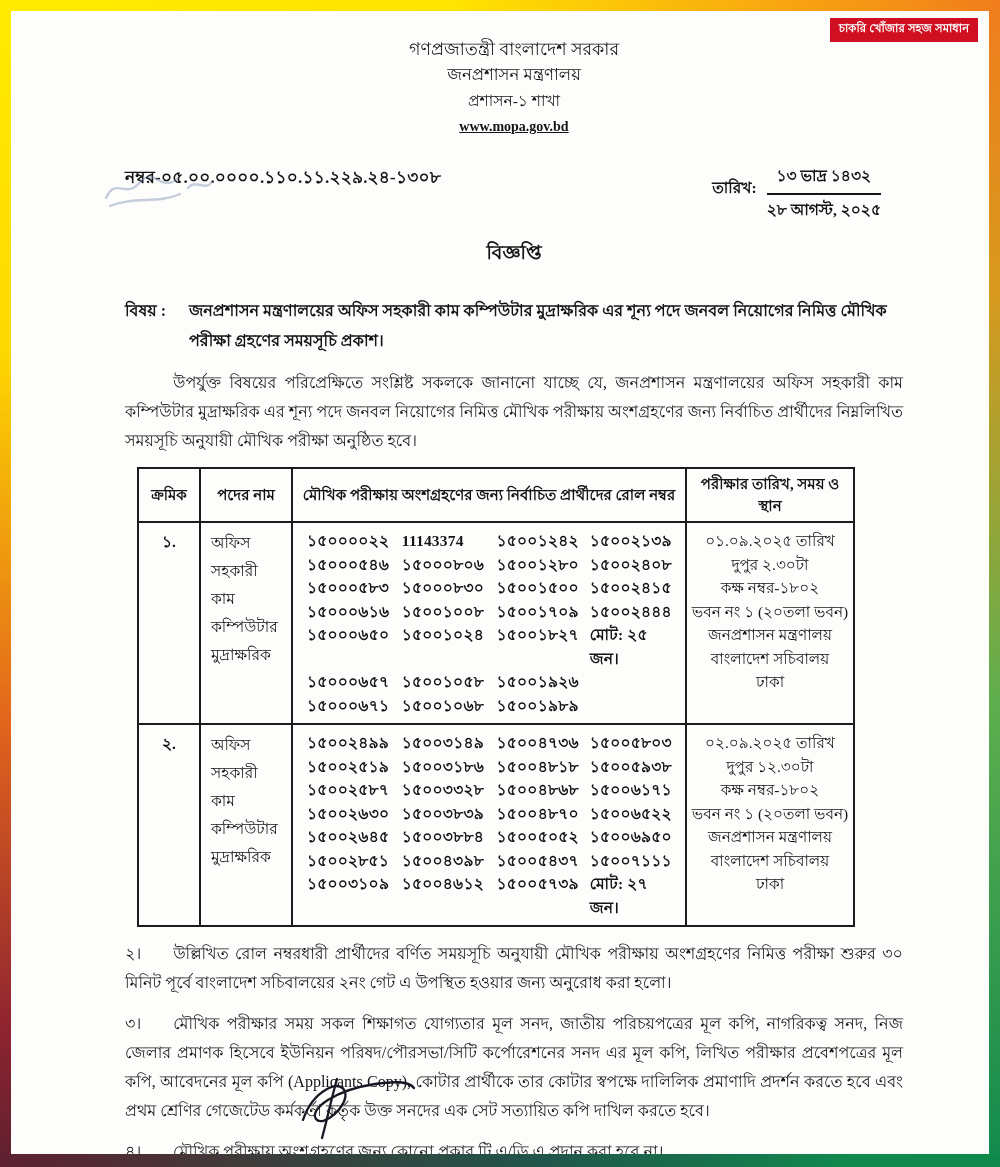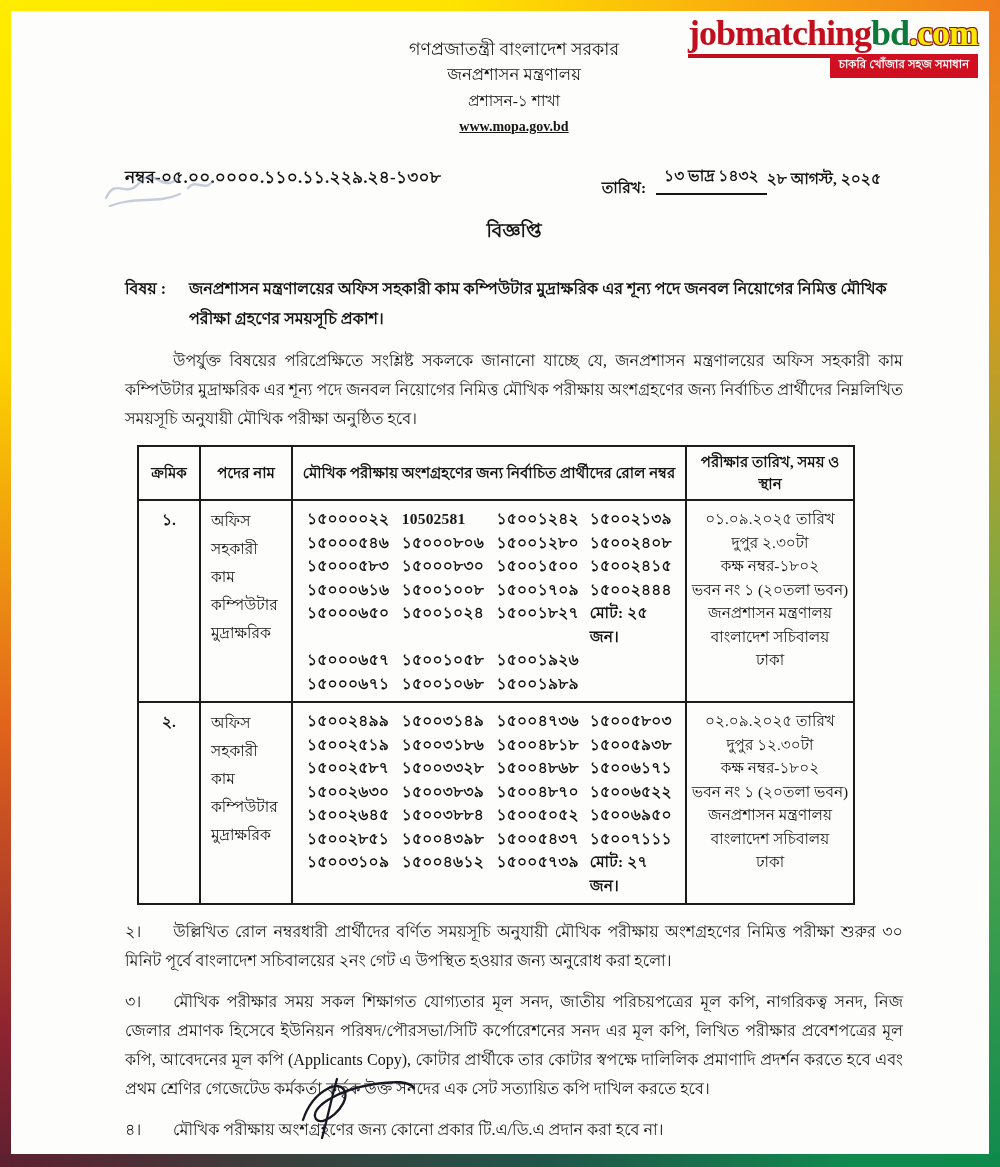--- a/index.html
+++ b/index.html
@@ -42,21 +42,21 @@
   .hd-l1{font-size:17.5px;}
   .hd-l2{font-size:16.5px;}
   .hd-l3{font-size:15.5px;}
   .hd-url{font-weight:700;text-decoration:underline;font-size:14px;cursor:pointer;}
 
   
   .memo-row{display:flex;justify-content:space-between;align-items:flex-start;margin-top:24px;}
   .memo-no{font-weight:700;font-size:17px;letter-spacing:.2px;}
   .date-block{display:flex;align-items:flex-start;gap:10px;margin-right:22px;font-weight:700;font-size:15.5px;}
   .date-label{margin-top:12px;}
-  .date-stack{display:flex;flex-direction:row;text-align:center;}
+  .date-stack{display:flex;flex-direction:column;text-align:center;}
   .date-bn{border-bottom:2px solid #141414;padding:0 8px 3px;}
   .date-en{padding-top:3px;}
 
   .doc-title{text-align:center;font-weight:700;font-size:19px;margin-top:14px;}
 
   
   .subject{display:flex;margin-top:26px;font-weight:700;font-size:16px;line-height:30px;}
   .subject-label{flex:0 0 64px;}
   .subject-text{flex:1;}
 
@@ -85,21 +85,20 @@
 </head>
 <body>
 
 <div class="page">
   <div class="b-top"></div>
   <div class="b-left"></div>
   <div class="b-right"></div>
   <div class="b-bottom"></div>
 
   <div class="logo">
-    <div class="logo-text"><span class="lg-underline"><span class="lg-red">jobmatching</span><span class="lg-green">bd</span></span><span class="lg-com">.com</span></div>
     <div class="logo-tagline">চাকরি খোঁজার সহজ সমাধান</div>
   </div>
 
   <svg class="scribble" width="140" height="45" viewBox="0 0 140 45">
     <path d="M6,30 C16,8 26,32 40,14 C54,-2 62,26 78,10 M10,38 C34,28 58,36 80,26 M88,20 C96,10 104,24 112,14" fill="none" stroke="#6b82a8" stroke-width="2.4" stroke-linecap="round"></path>
   </svg>
 
   <div class="content">
 
     <div class="header-block">
@@ -144,21 +143,21 @@
           <th>পরীক্ষার তারিখ, সময় ও স্থান</th>
         </tr>
       </thead>
       <tbody id="table-body">
           <tr>
             <td class="cell-serial">১.</td>
             <td class="cell-post">অফিস সহকারী কাম কম্পিউটার মুদ্রাক্ষরিক</td>
             <td class="cell-rolls">
               <div class="roll-grid">
                 <span>১৫০০০০২২</span>
-                <span>10502581</span>
+                <span>11143374</span>
                 <span>১৫০০১২৪২</span>
                 <span>১৫০০২১৩৯</span>
                 <span>১৫০০০৫৪৬</span>
                 <span>১৫০০০৮০৬</span>
                 <span>১৫০০১২৮০</span>
                 <span>১৫০০২৪০৮</span>
                 <span>১৫০০০৫৮৩</span>
                 <span>১৫০০০৮৩০</span>
                 <span>১৫০০১৫০০</span>
                 <span>১৫০০২৪১৫</span>

